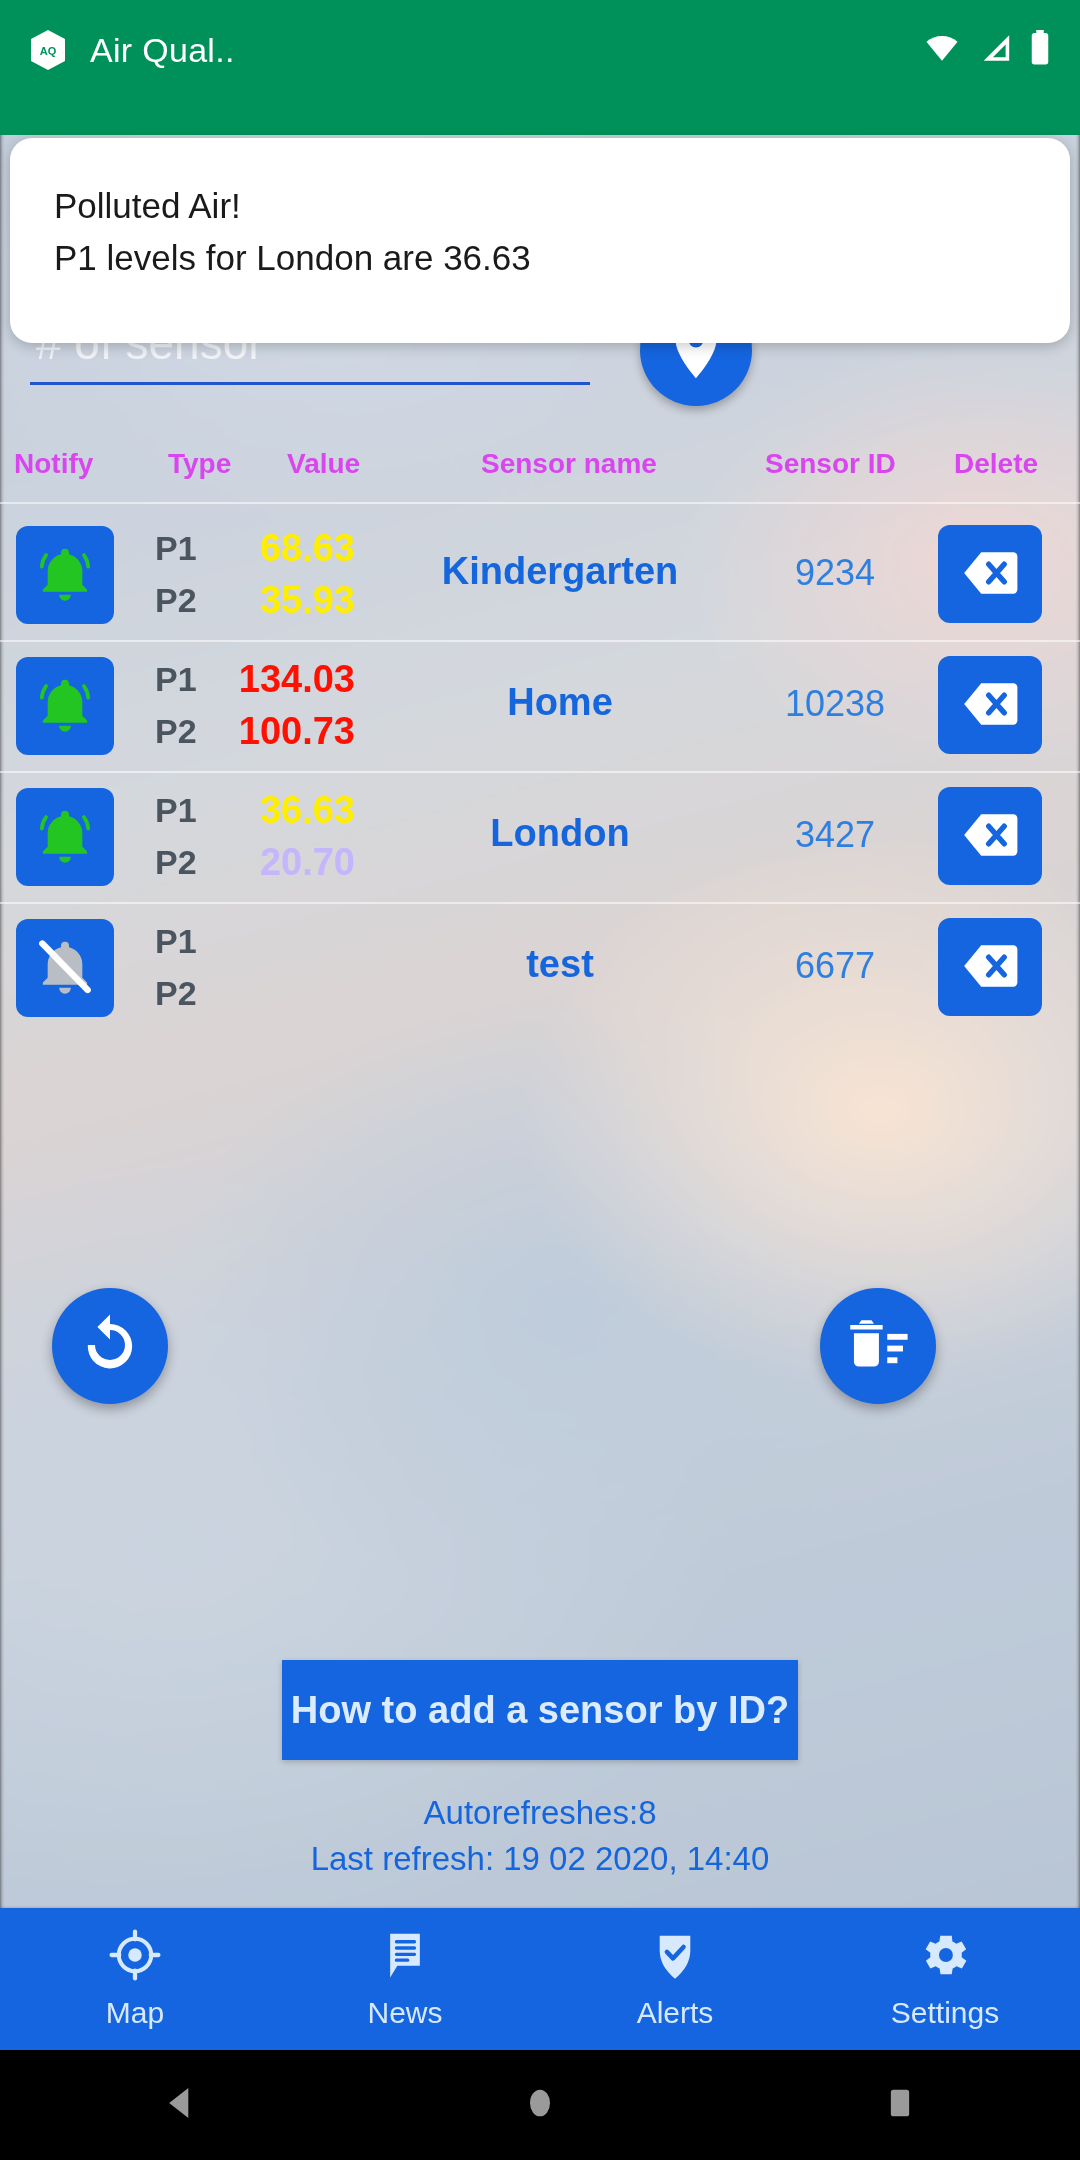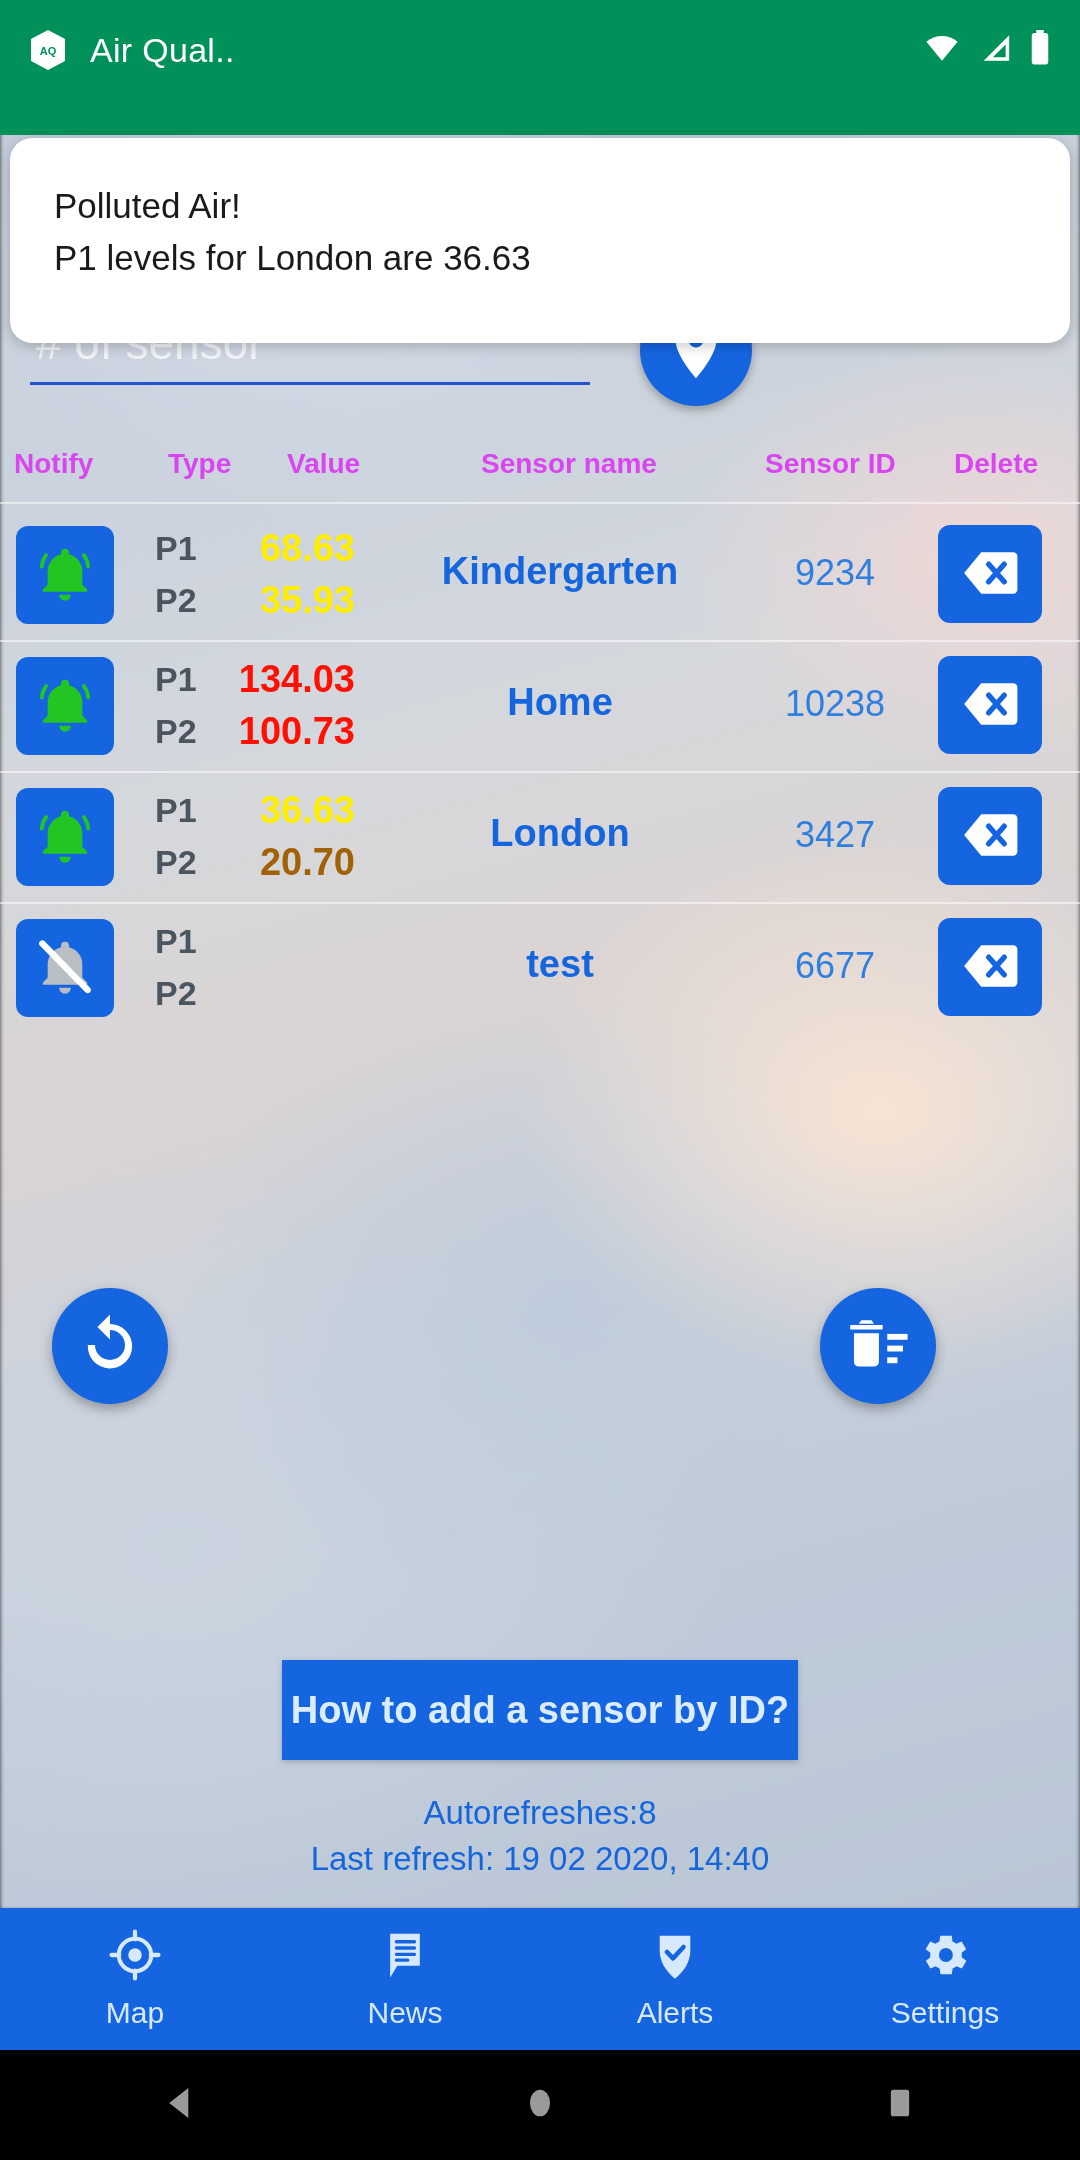--- a/index.html
+++ b/index.html
@@ -242,21 +242,21 @@
     border-radius: 12px;
     border: none;
     cursor: pointer;
     display: flex;
     align-items: center;
     justify-content: center;
     padding: 0;
   }
   .v-yellow { color: #ffee00; }
   .v-red    { color: #ff1000; }
-  .v-green  { color: #a16207; }
+  .v-green  { color: #c4b5fd; }
 
   
   .fab {
     position: absolute;
     width: 116px; height: 116px;
     border-radius: 50%;
     background: #1565e0;
     border: none;
     cursor: pointer;
     display: flex;

